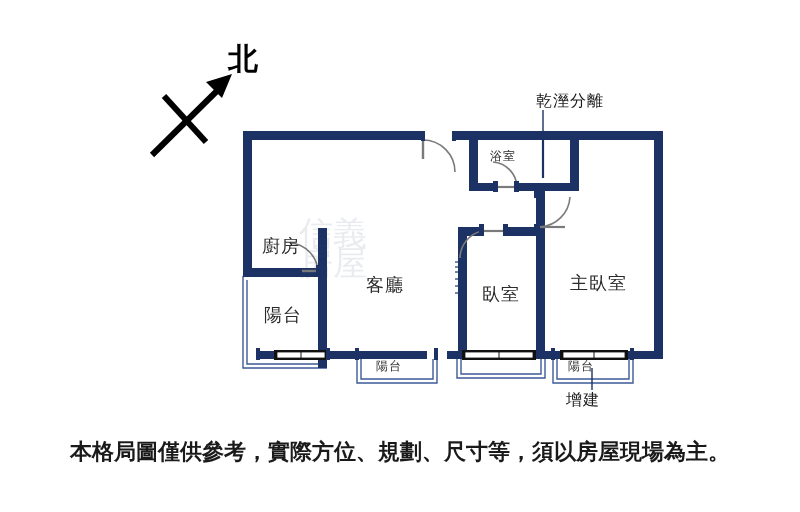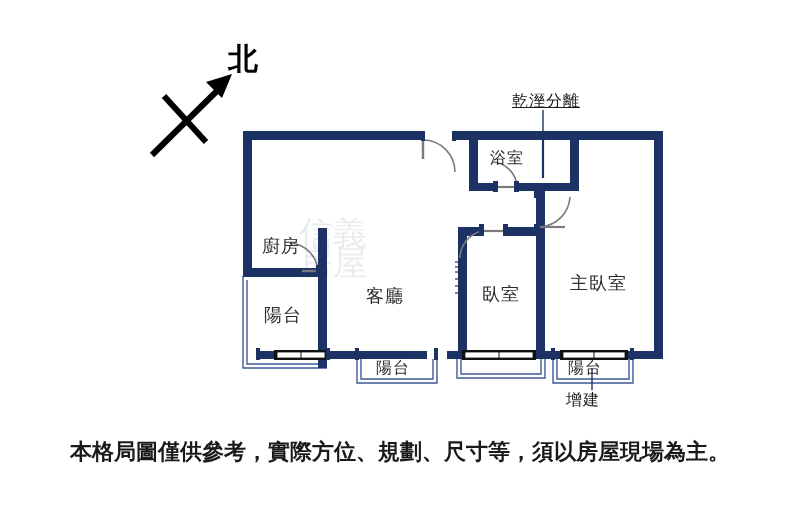--- a/index.html
+++ b/index.html
@@ -40,21 +40,21 @@
     font-family: "DejaVu Serif", "Liberation Serif", serif;
     color: #1a1a1a;
     line-height: 1;
     letter-spacing: 1px;
   }
   .room-label {
     font-size: 18px;
     color: #2b2b2b;
   }
   .small-label {
-    font-size: 16px;
+    font-size: 12px;
     color: #2b2b2b;
   }
   .annot-label {
     font-size: 16px;
     color: #1a1a1a;
   }
   .compass-label {
     font-size: 30px;
     font-weight: bold;
     color: #000000;
@@ -227,28 +227,28 @@
       <line x1="152" y1="155" x2="224" y2="84"></line>
       <line x1="164" y1="96" x2="206" y2="142"></line>
     </g>
     <polygon points="232,74 206,82 222,98" fill="#000000"></polygon>
 
   </svg>
 
   <div class="watermark">信義房屋</div>
 
   <div class="lbl room-label" style="left:262px; top:197px;margin-top:40px;">廚房</div>
-  <div class="lbl room-label" style="left:366px; top:287px;">客廳</div>
+  <div class="lbl room-label" style="left:366px; top:276px;">客廳</div>
   <div class="lbl room-label" style="left:264px; top:306px;">陽台</div>
   <div class="lbl small-label" style="left:490px; top:150px;">浴室</div>
   <div class="lbl room-label" style="left:482px; top:285px;">臥室</div>
   <div class="lbl room-label" style="left:570px; top:274px;">主臥室</div>
   <div class="lbl small-label" style="left:376px; top:360px;">陽台</div>
   <div class="lbl small-label" style="left:568px; top:360px;">陽台</div>
 
-  <div class="lbl annot-label" style="left:512px; top:93px;text-decoration:underline;">乾溼分離</div>
+  <div class="lbl annot-label" style="left:536px; top:93px;">乾溼分離</div>
   <div class="lbl annot-label" style="left:566px; top:392px;">增建</div>
 
   <div class="lbl compass-label" style="left:228px; top:44px;">北</div>
 
   <div class="disclaimer">本格局圖僅供參考，實際方位、規劃、尺寸等，須以房屋現場為主。</div>
 
 </div>
 
 </body></html>

